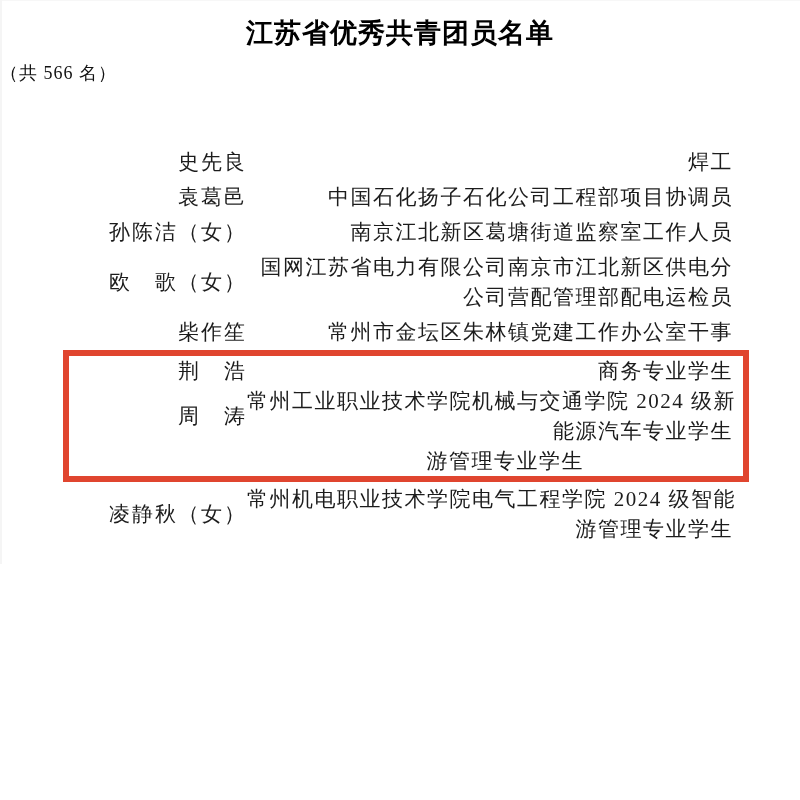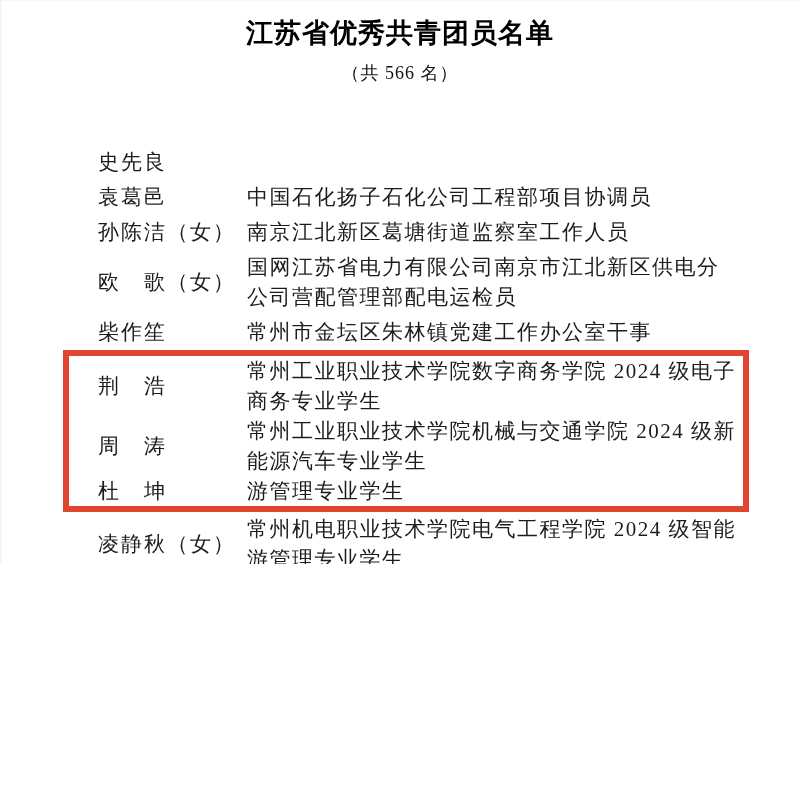--- a/index.html
+++ b/index.html
@@ -17,28 +17,28 @@
     text-align: center;
     padding-top: 16px;
     font-family: "Liberation Sans", "DejaVu Sans", sans-serif;
     font-weight: bold;
     font-size: 27px;
     line-height: 34px;
     letter-spacing: 1px;
     color: #000000;
   }
   .subtitle {
-    text-align: center;
+    text-align: left;
     margin-top: 11px;
     font-size: 18px;
     line-height: 24px;
     letter-spacing: 1px;
     color: #111111;
   }
-  .list { margin: 62px 0 0 98px; }
+  .list { margin: 62px 0 0 98px; text-align: right; }
   .entry {
     display: flex;
     align-items: center;
     font-size: 21px;
     line-height: 30px;
     margin-bottom: 5px;
   }
   .name {
     flex: 0 0 149px;
     width: 149px;
@@ -59,20 +59,21 @@
 </head>
 <body>
 
 <div class="doc">
   <div class="title">江苏省优秀共青团员名单</div>
   <div class="subtitle">（共 566 名）</div>
   <div class="list">
       <div class="entry">
         <div class="name">史先良</div>
         <div class="desc">
+          <div class="line">焊工</div>
         </div>
       </div>
       <div class="entry">
         <div class="name">袁葛邑</div>
         <div class="desc">
           <div class="line">中国石化扬子石化公司工程部项目协调员</div>
         </div>
       </div>
       <div class="entry">
         <div class="name">孙陈洁（女）</div>
@@ -90,33 +91,31 @@
       <div class="entry">
         <div class="name">柴作笙</div>
         <div class="desc">
           <div class="line">常州市金坛区朱林镇党建工作办公室干事</div>
         </div>
       </div>
       <div class="hl-box" style="border-color: rgb(224, 69, 47);">
         <div class="entry">
           <div class="name">荆　浩</div>
           <div class="desc">
-            <div class="line">常州工业职业技术学院数字商务学院 2024 级电子</div>
             <div class="line">商务专业学生</div>
           </div>
         </div>
         <div class="entry">
           <div class="name">周　涛</div>
           <div class="desc">
             <div class="line">常州工业职业技术学院机械与交通学院 2024 级新</div>
             <div class="line">能源汽车专业学生</div>
           </div>
         </div>
         <div class="entry">
-          <div class="name">杜　坤</div>
           <div class="desc">
             <div class="line">游管理专业学生</div>
           </div>
         </div>
       </div>
       <div class="entry">
         <div class="name">凌静秋（女）</div>
         <div class="desc">
           <div class="line">常州机电职业技术学院电气工程学院 2024 级智能</div>
           <div class="line">游管理专业学生</div>

